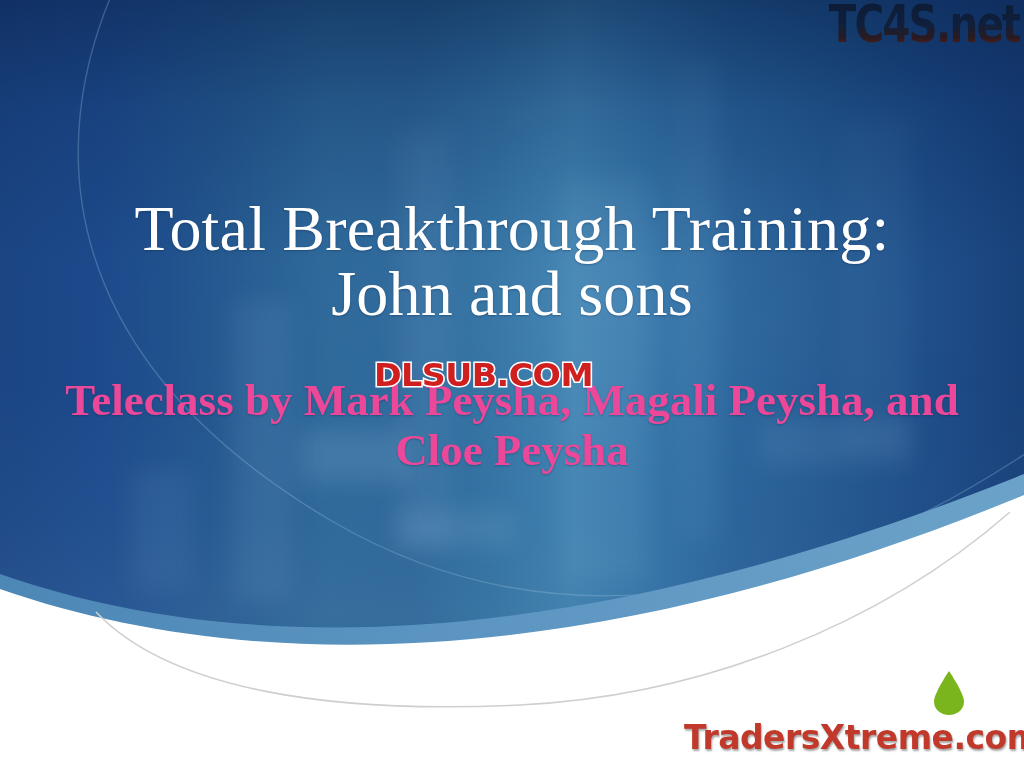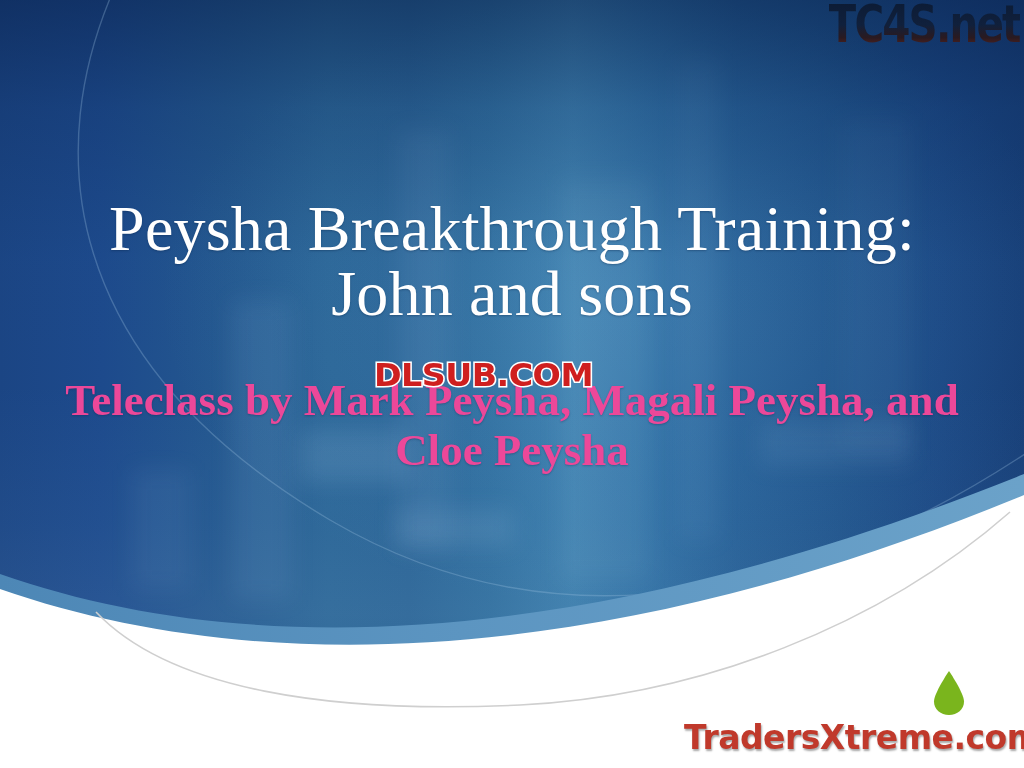--- a/index.html
+++ b/index.html
@@ -215,21 +215,21 @@
 
     <path d="M 0,574 C 260,665 600,645 1024,474 L 1024,768 L 0,768 Z" fill="url(#bandGrad)"></path>
 
     <path d="M 0,589 C 270,683 620,662 1024,495 L 1024,768 L 0,768 Z" fill="#ffffff"></path>
 
     <path d="M 96,612 C 170,690 330,714 520,705 C 700,696 880,626 1010,512" fill="none" stroke="#cfcfcf" stroke-width="1.6"></path>
   </svg>
 
   <div class="title-block">
     <h1 class="slide-title">
-      <span>Peysha Breakthrough Training:</span><br>
+      <span>Total Breakthrough Training:</span><br>
       <span>John and sons</span>
     </h1>
 
     <h2 class="slide-subtitle">
       <span>Teleclass by Mark Peysha, Magali Peysha, and</span><br>
       <span>Cloe Peysha</span>
     </h2>
   </div>
 
   <div class="wm-tc4s">TC4S.net</div>

